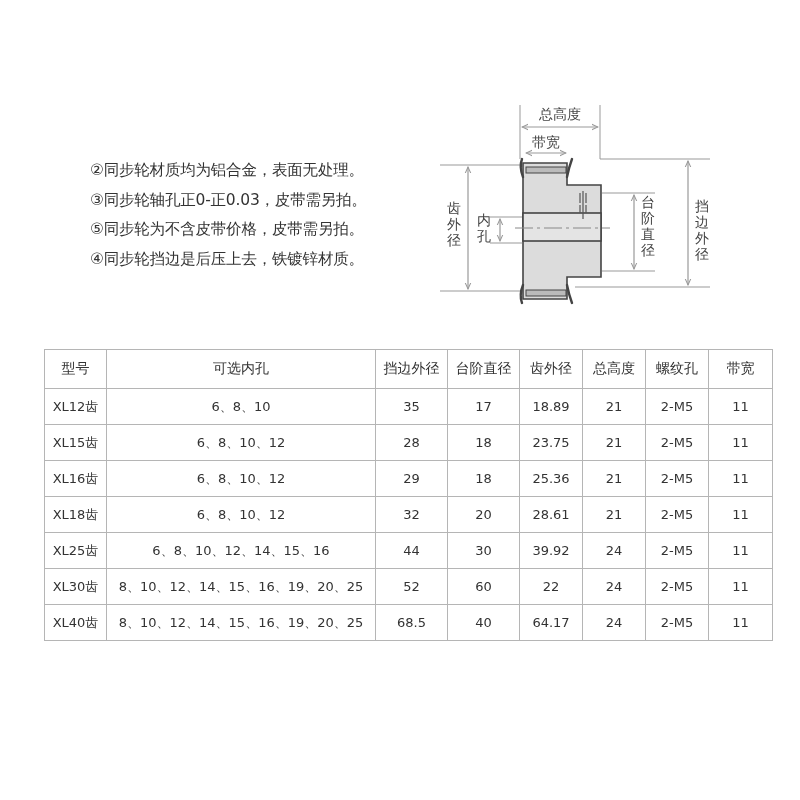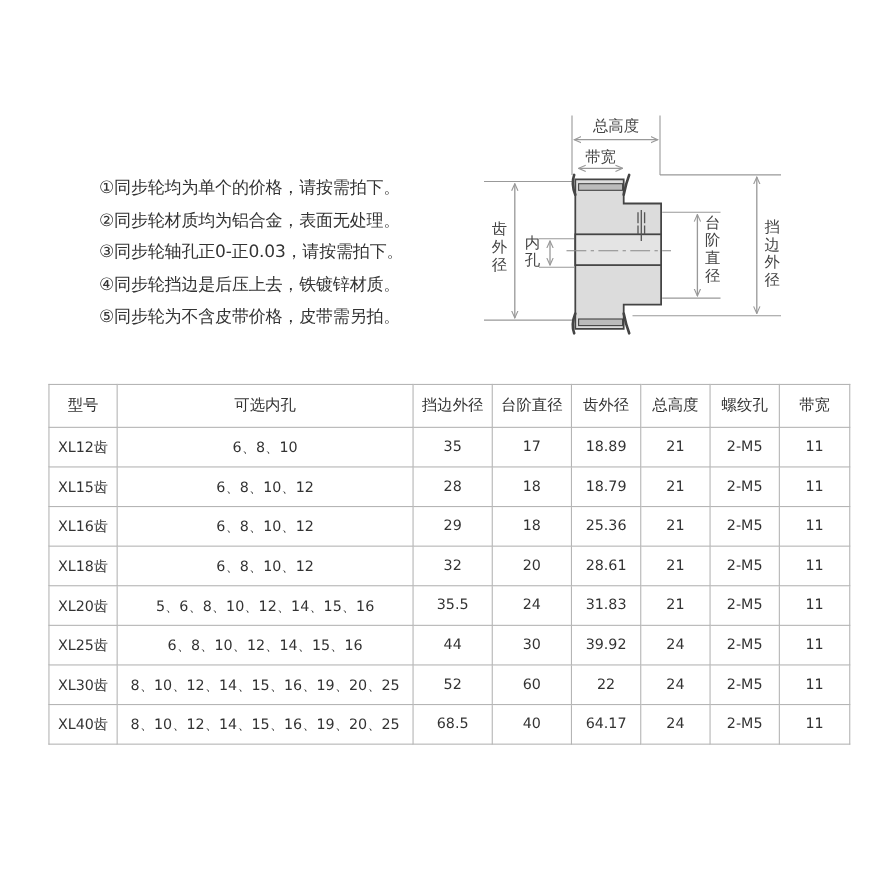--- a/index.html
+++ b/index.html
@@ -13,25 +13,24 @@
                font-size:13px; color:#333; }
   table.spec th, table.spec td { border:1.5px solid #b5b5b5; text-align:center; padding:0; height:35px; font-weight:normal; }
   table.spec th { height:38px; font-size:14px;margin-left:43px; }
   .c0{width:61px} .c1{width:268px} .c2{width:71px} .c3{width:71px} .c4{width:62px}
   .c5{width:62px} .c6{width:62px} .c7{width:63px}
 </style>
 </head>
 <body>
 
 <div class="notes">
-  <div class="note">①同步轮均为单个的价格，请按需拍下。</div>
   <div class="note">②同步轮材质均为铝合金，表面无处理。</div>
-  <div class="note">③同步轮轴孔正0-正0.03，请按需拍下。</div>
+  <div class="note">③同步轮轴孔正0-正0.03，皮带需另拍。</div>
+  <div class="note">⑤同步轮为不含皮带价格，皮带需另拍。</div>
   <div class="note">④同步轮挡边是后压上去，铁镀锌材质。</div>
-  <div class="note">⑤同步轮为不含皮带价格，皮带需另拍。</div>
 </div>
 
 <div class="diagram">
   <svg width="300" height="220" viewBox="0 0 300 220">
     <defs>
       <marker id="arr" viewBox="0 0 10 10" refX="9" refY="5" markerWidth="6" markerHeight="6" orient="auto-start-reverse">
         <path d="M0,1 L9,5 L0,9" fill="none" stroke="#999" stroke-width="1.4"></path>
       </marker>
     </defs>
 
@@ -123,51 +122,41 @@
         <td>18.89</td>
         <td>21</td>
         <td>2-M5</td>
         <td>11</td>
       </tr>
       <tr>
         <td>XL15齿</td>
         <td>6、8、10、12</td>
         <td>28</td>
         <td>18</td>
-        <td>18.79</td>
+        <td>23.75</td>
         <td>21</td>
         <td>2-M5</td>
         <td>11</td>
       </tr>
       <tr>
         <td>XL16齿</td>
         <td>6、8、10、12</td>
         <td>29</td>
         <td>18</td>
         <td>25.36</td>
         <td>21</td>
         <td>2-M5</td>
         <td>11</td>
       </tr>
       <tr>
         <td>XL18齿</td>
         <td>6、8、10、12</td>
         <td>32</td>
         <td>20</td>
         <td>28.61</td>
-        <td>21</td>
-        <td>2-M5</td>
-        <td>11</td>
-      </tr>
-      <tr>
-        <td>XL20齿</td>
-        <td>5、6、8、10、12、14、15、16</td>
-        <td>35.5</td>
-        <td>24</td>
-        <td>31.83</td>
         <td>21</td>
         <td>2-M5</td>
         <td>11</td>
       </tr>
       <tr>
         <td>XL25齿</td>
         <td>6、8、10、12、14、15、16</td>
         <td>44</td>
         <td>30</td>
         <td>39.92</td>

